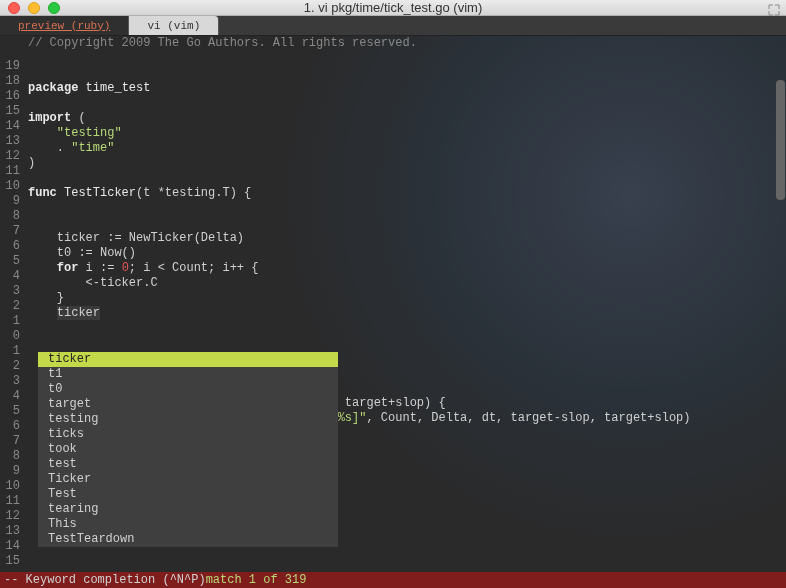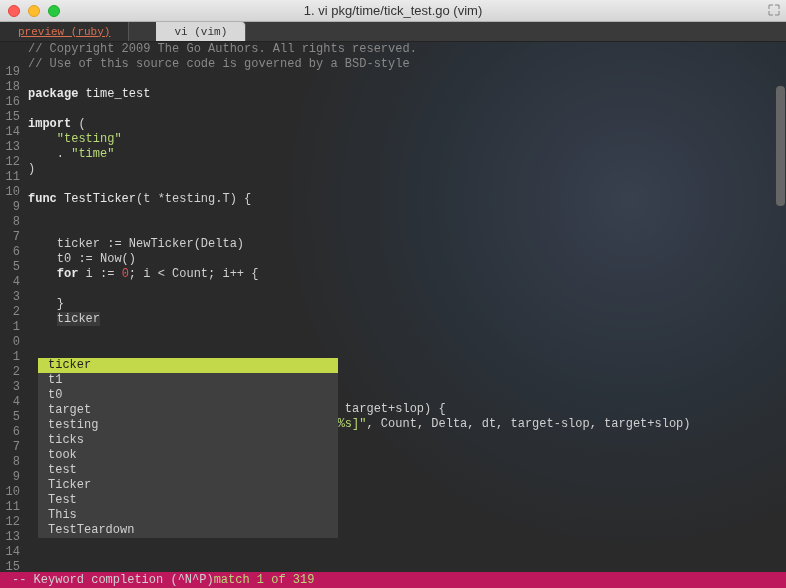--- a/index.html
+++ b/index.html
@@ -6,21 +6,21 @@
 body {
   font-family: Monaco, Menlo, "Courier New", monospace;
   font-size: 12px;
   background: #2a2a2a;
   width: 786px;
   height: 588px;
   overflow: hidden;
   position: relative;
 }
 .titlebar {
-  height: 22px;
+  height: 16px;
   background: linear-gradient(to bottom, #ebebeb, #d5d5d5);
   border-bottom: 1px solid #b0b0b0;
   display: flex;
   align-items: center;
   position: relative;
   font-family: "Lucida Grande", sans-serif;
 }
 .traffic-lights {
   display: flex;
   gap: 8px;
@@ -42,21 +42,20 @@
   right: 6px;
   top: 4px;
   width: 12px; height: 12px;
   color: #888;
 }
 .tabbar {
   height: 20px;
   background: #3a3a3a;
   display: flex;
   border-bottom: 1px solid #222;
-  gap: 27px;
 }
 .tab {
   padding: 2px 18px;
   font-size: 11px;
   color: #999;
   background: #3a3a3a;
   border-right: 1px solid #555;
   display: flex;
   align-items: center;
 }
@@ -128,23 +127,23 @@
 }
 .completion-item.selected {
   background: #c4d94a;
   color: #222;
 }
 .statusbar {
   position: absolute;
   bottom: 0;
   left: 0; right: 0;
   height: 16px;
-  background: #be185d;
+  background: #7f1d1d;
   color: #d0d0d0;
-  padding-left: 12px;
+  padding-left: 4px;
   display: flex;
   align-items: center;
   margin-top: 40px;
 }
 .status-highlight { color: #b8d977; }
 .scrollbar {
   position: absolute;
   right: 1px;
   top: 44px;
   width: 9px;
@@ -177,21 +176,20 @@
 <div class="editor">
   <div class="bg-art"></div>
   <div class="scrollbar"></div>
   <div class="code-area" id="code-area">
       <div class="line">
         <div class="gutter">19</div>
         <div class="code"><span class="c-comment">// Copyright 2009 The Go Authors. All rights reserved.</span></div>
       </div>
       <div class="line">
         <div class="gutter">18</div>
-        <div class="code"><span class="c-comment">// Use of this source code is governed by a BSD-style</span></div>
       </div>
       <div class="line">
         <div class="gutter">16</div>
         <div class="code"><span class="c-default"></span></div>
       </div>
       <div class="line">
         <div class="gutter">15</div>
         <div class="code"><span class="c-keyword">package</span><span class="c-pkg"> time_test</span></div>
       </div>
       <div class="line">
@@ -235,20 +233,21 @@
       <div class="line">
         <div class="gutter">4</div>
         <div class="code"><span class="c-default">    t0 := Now()</span></div>
       </div>
       <div class="line">
         <div class="gutter">3</div>
         <div class="code"><span class="c-default">    </span><span class="c-keyword">for</span><span class="c-default"> i := </span><span class="c-number">0</span><span class="c-default">; i &lt; Count; i++ {</span></div>
       </div>
       <div class="line">
         <div class="gutter">2</div>
+        <div class="code"><span class="c-default">        &lt;-ticker.C</span></div>
       </div>
       <div class="line">
         <div class="gutter">1</div>
         <div class="code"><span class="c-default">    }</span></div>
       </div>
       <div class="line">
         <div class="gutter">0</div>
         <div class="code"><span class="c-default">    </span><span class="cursor-word">ticker</span></div>
       </div>
       <div class="line">
@@ -316,20 +315,21 @@
       <div class="completion-item selected">ticker</div>
       <div class="completion-item">t1</div>
       <div class="completion-item">t0</div>
       <div class="completion-item">target</div>
       <div class="completion-item">testing</div>
       <div class="completion-item">ticks</div>
       <div class="completion-item">took</div>
       <div class="completion-item">test</div>
       <div class="completion-item">Ticker</div>
       <div class="completion-item">Test</div>
+      <div class="completion-item">tearing</div>
       <div class="completion-item">This</div>
       <div class="completion-item">TestTeardown</div>
     </div>
 </div>
 
 <div class="statusbar">
   <span>-- Keyword completion (^N^P) </span>
   <span class="status-highlight">match 1 of 319</span>
 </div>
 

